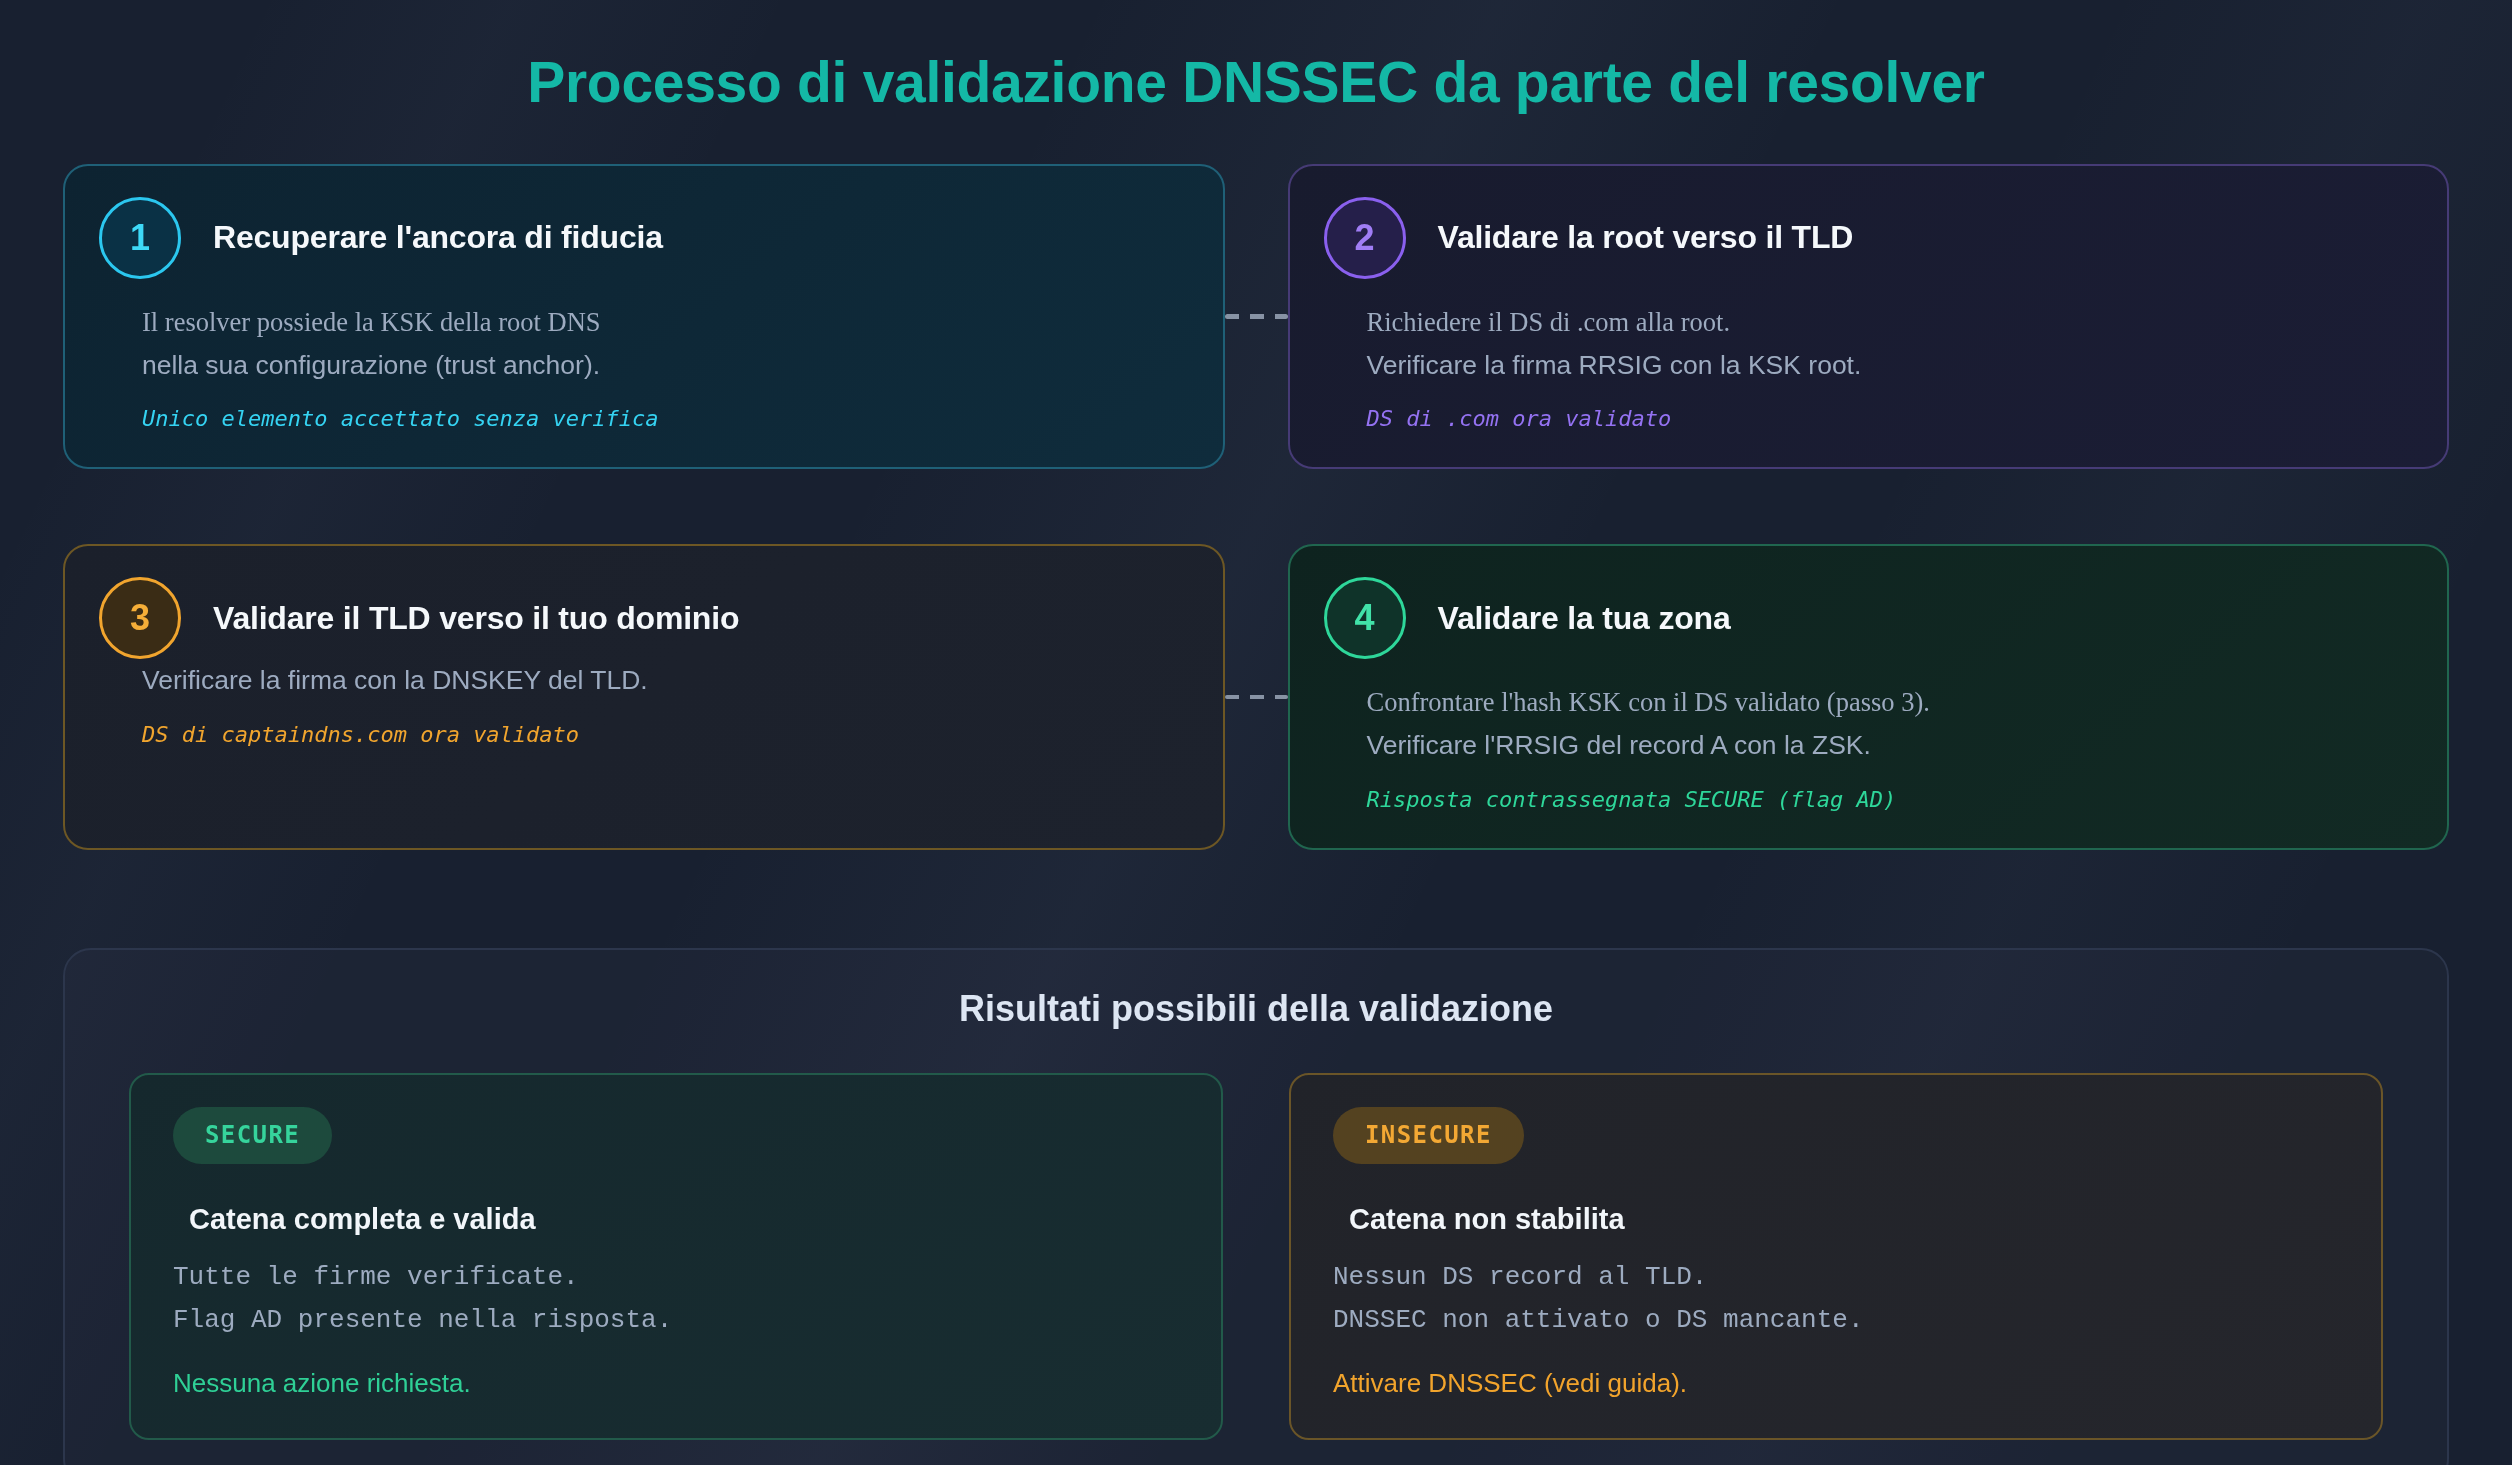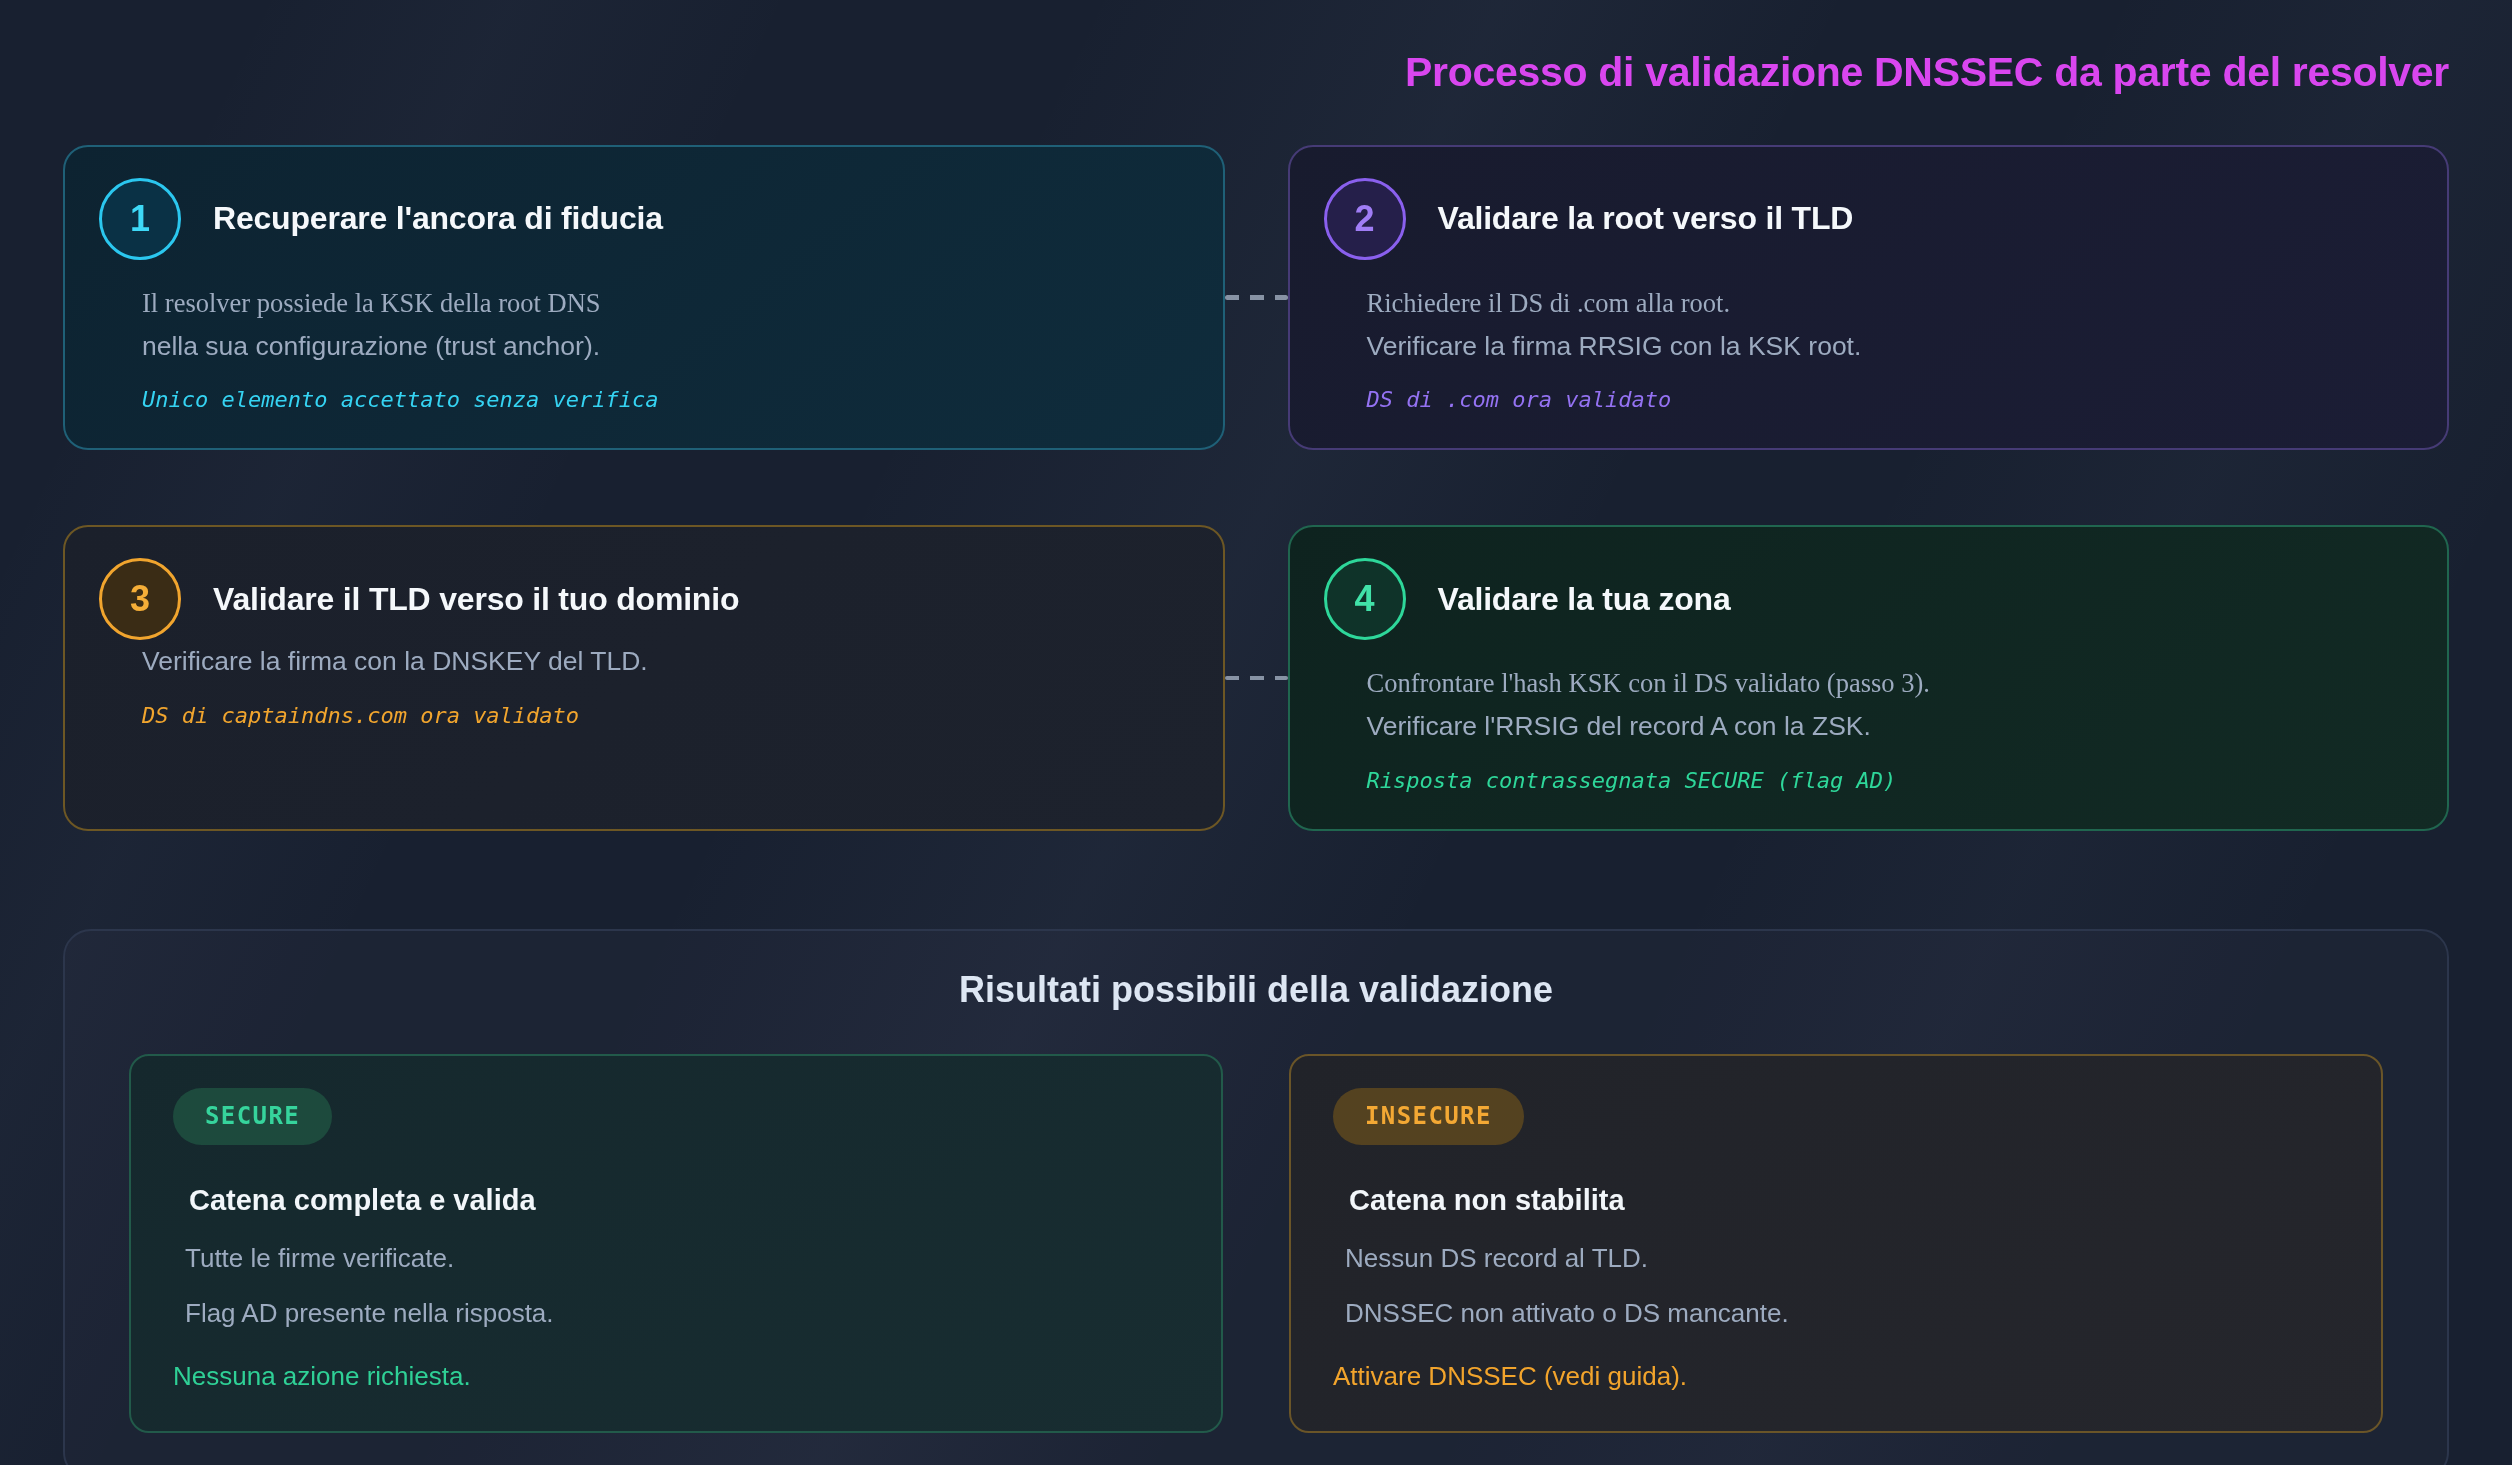--- a/index.html
+++ b/index.html
@@ -11,25 +11,25 @@
     background-image:
       linear-gradient(115deg, transparent 34%, rgba(150,168,205,0.05) 47%, transparent 58%),
       linear-gradient(115deg, transparent 8%, rgba(150,168,205,0.035) 16%, transparent 25%),
       linear-gradient(115deg, transparent 66%, rgba(150,168,205,0.035) 76%, transparent 86%);
     overflow: hidden;
   }
   .page { width: 2512px; height: 1465px; padding: 39px 63px 0; }
 
   .page-title {
     margin: 9.8px 0 0;
-    text-align: right;
-    font-size: 41px;
+    text-align: center;
+    font-size: 57px;
     font-weight: 700;
     letter-spacing: -0.3px;
-    color: #d946ef;
+    color: #14b8a6;
   }
 
   
   .steps-grid { margin-top: 49px; }
   .step-row { display: flex; align-items: stretch; }
   .step-row + .step-row { margin-top: 75px; }
 
   .card {
     flex: 1 1 0;
     min-height: 283px;
@@ -105,21 +105,21 @@
   .badge {
     display: inline-block;
     font-family: "DejaVu Sans Mono", monospace;
     font-weight: 700;
     font-size: 24px;
     letter-spacing: 1.4px;
     padding: 14.7px 32px;
     border-radius: 697px;
   }
   .result-title { margin: 39px 16px 0; font-size: 29px; font-weight: 700; color: #f2f6fa; }
-  .result-line  { margin: 12px; font-size: 26px; line-height: 43px; color: #9dabc0; }
+  .result-line  { margin: 0; font-size: 26px; line-height: 43px; color: #9dabc0; font-family: Liberation Mono, monospace; }
   .result-line.first { margin-top: 19.5px; }
   .result-note  { margin: 26.5px 0 0; font-size: 26px; font-weight: 500; }
 
   .r-secure   { border-color: #225a4a; background: linear-gradient(150deg, #15282d, #182d31); }
   .r-secure .badge  { background: #1d4a3d; color: #36d49c; }
   .r-secure .result-note { color: #2fd096; }
 
   .r-insecure { border-color: #6a5528; background: linear-gradient(150deg, #212329, #25262c); }
   .r-insecure .badge { background: #544220; color: #f3a834; }
   .r-insecure .result-note { color: #f2a42c; }

